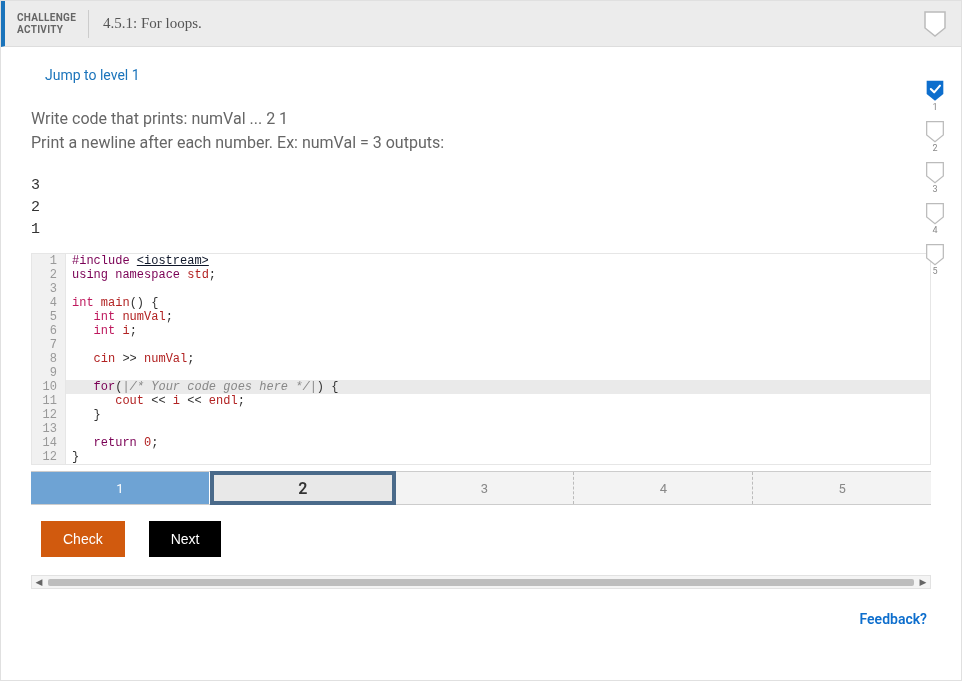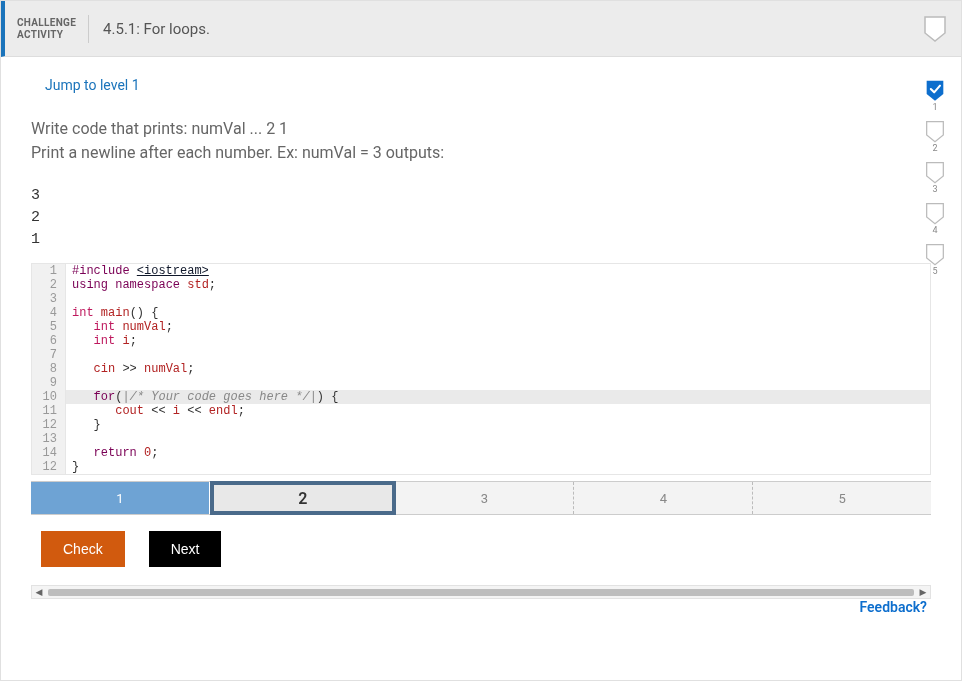--- a/index.html
+++ b/index.html
@@ -1,20 +1,20 @@
 <!DOCTYPE html>
 <html><head>
 <meta charset="utf-8">
 <style>
 * { box-sizing: border-box; margin: 0; padding: 0; }
 body { font-family: -apple-system, BlinkMacSystemFont, "Segoe UI", Roboto, Helvetica, Arial, sans-serif; background: #fff; color: #333; }
 .card { width: 962px; height: 681px; border: 1px solid #e0e0e0; position: relative; background: #fff; }
-.header { display: flex; align-items: center; background: #ececec; border-bottom: 1px solid #ddd; height: 56px; padding: 0 14px 0 0; border-left: 4px solid #1b74bb; }
+.header { display: flex; align-items: center; background: #ececec; border-bottom: 1px solid #ddd; height: 46px; padding: 0 14px 0 0; border-left: 4px solid #1b74bb; }
 .header-label { font-size: 10px; font-weight: 700; color: #666; letter-spacing: 0.3px; line-height: 12px; padding: 0 12px; border-right: 1px solid #ccc; height: 28px; display: flex; flex-direction: column; justify-content: center; }
-.header-title { font-size: 15px; color: #555; padding-left: 14px; flex: 1; }
+.header-title { font-size: 15px; color: #555; padding-left: 14px; flex: 1; font-family: Liberation Serif, serif; }
 .shield { width: 24px; height: 28px; }
 .shield svg { width: 100%; height: 100%; }
 .content { padding: 20px 30px 10px 30px; position: relative; }
 .jump { color: #1b74bb; font-size: 14px; margin-bottom: 24px; padding-left: 14px; }
 .prompt { color: #666; font-size: 16px; line-height: 24px; margin-bottom: 20px; }
 .example { font-family: "Courier New", monospace; font-size: 15px; color: #333; line-height: 22px; margin-bottom: 12px; }
 .editor { border: 1px solid #e6e6e6; font-family: Consolas, "Courier New", monospace; font-size: 12px; background: #fff; margin-bottom: 6px; }
 .line { display: flex; min-height: 14px; line-height: 14px; }
 .line.hl { background: #eaeaea; }
 .gutter { width: 34px; text-align: right; padding-right: 8px; color: #999; background: #f1f1f1; user-select: none; border-right: 1px solid #e6e6e6; }
@@ -31,21 +31,21 @@
 .lvl { flex: 1; display: flex; align-items: center; justify-content: center; font-size: 13px; color: #888; border-right: 1px dashed #bbb; background: #f3f3f3; }
 .lvl:last-child { border-right: none; }
 .lvl.done { background: #6ea3d4; color: #fff; border-right: 1px solid #fff; }
 .lvl.active { background: #e8e8e8; border: 4px solid #4a6a8a; color: #333; font-weight: 600; font-size: 16px; margin: -1px 0; }
 .btns { display: flex; gap: 24px; margin-top: 16px; padding-left: 10px; }
 .btn { background: #d15a0e; color: #fff; border: none; padding: 0 22px; height: 36px; font-size: 14px; cursor: pointer; }
 .btn.next { background: #000000; }
 .scrollbar { margin-top: 18px; height: 14px; background: #f4f4f4; border: 1px solid #e2e2e2; display: flex; align-items: center; }
 .sb-arrow { width: 14px; text-align: center; color: #666; font-size: 9px; line-height: 12px; }
 .sb-track { flex: 1; height: 7px; background: #bdbdbd; margin: 0 2px; border-radius: 2px; }
-.feedback { text-align: right; color: #0d6ecd; font-weight: 600; font-size: 14px; padding-right: 4px; }
+.feedback { text-align: right; color: #0d6ecd; font-weight: 600; font-size: 14px; margin-top: 22px; padding-right: 4px; }
 .side-badges { position: absolute; top: 78px; right: 16px; display: flex; flex-direction: column; align-items: center; gap: 2px; }
 .badge-wrap { display: flex; flex-direction: column; align-items: center; margin-bottom: 6px; }
 .badge { width: 20px; height: 22px; }
 .badge-num { font-size: 9px; color: #888; margin-top: 1px; }
 </style>
 </head>
 <body>
 
 <div class="card">
   <div class="header">

